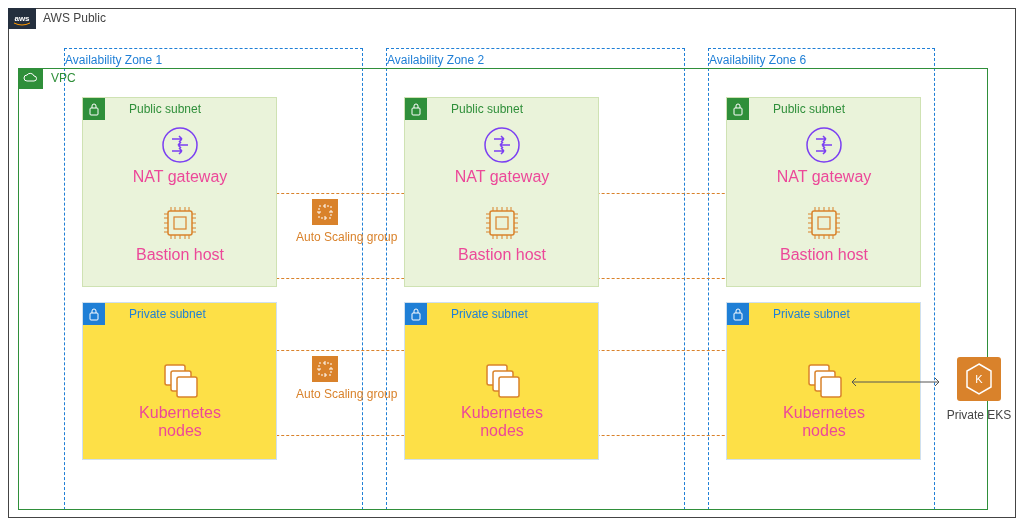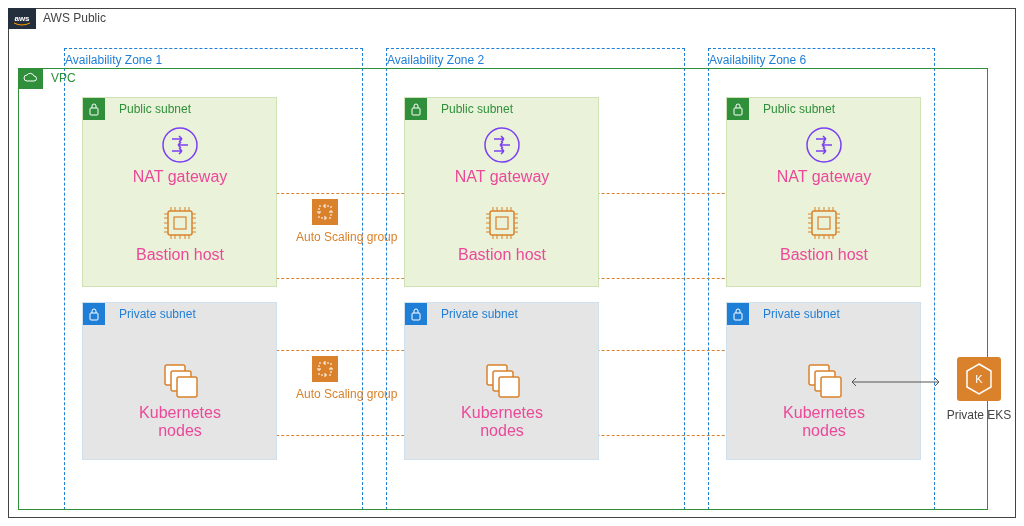--- a/index.html
+++ b/index.html
@@ -7,28 +7,28 @@
   .cloud-border{position:absolute;left:8px;top:8px;right:8px;bottom:8px;border:1px solid #444}
   .cloud-badge{position:absolute;left:-1px;top:-1px;width:28px;height:21px;background:#242f3e;color:#fff;display:flex;align-items:center;justify-content:center}
   .cloud-label{position:absolute;left:34px;top:2px;color:#444}
   .vpc-border{position:absolute;left:18px;top:68px;width:968px;height:440px;border:1px solid #2f8f3a}
   .vpc-badge{position:absolute;left:-1px;top:-1px;width:25px;height:21px;background:#2f8f3a;color:#fff;display:flex;align-items:center;justify-content:center}
   .vpc-label{position:absolute;left:32px;top:2px;color:#2f8f3a}
   .az{position:absolute;border:1px dashed #1f7fd6;box-sizing:border-box}
   .az-label{position:absolute;left:0;right:0;top:4px;text-align:left;color:#1f7fd6}
   .subnet{position:absolute;box-sizing:border-box;border:1px solid rgba(0,0,0,0)}
   .pub{background:#eaf3da;border-color:#cfe2b3}
-  .priv{background:#e5e5e5;border-color:#cfe0ef}
+  .priv{background:#fde047;border-color:#cfe0ef}
   .subnet-head{position:absolute;left:0;top:0;height:22px;display:flex;align-items:center}
   .subnet-badge{width:22px;height:22px;display:flex;align-items:center;justify-content:center;color:#fff}
   .pub .subnet-badge{background:#2f8f3a}
   .priv .subnet-badge{background:#1f7fd6}
   .pub .subnet-title{color:#2f8f3a}
   .priv .subnet-title{color:#1f7fd6}
-  .subnet-title{margin-left:14px}
+  .subnet-title{margin-left:24px}
   .item{position:absolute;text-align:center;width:120px}
   .item .lbl{margin-top:4px;font-size:16px;color:#ec4899}
   .asg-box{position:absolute;border:1px dashed #d9822b;box-sizing:border-box}
   .asg-icon{position:absolute;width:26px;height:26px;background:#d9822b;display:flex;align-items:center;justify-content:center}
   .asg-label{position:absolute;color:#d9822b;font-size:12px}
   .eks{position:absolute;text-align:center}
   svg{display:block;margin:0 auto}
   .arrow{stroke:#555;stroke-width:1;fill:none}
 </style>
 </head>

